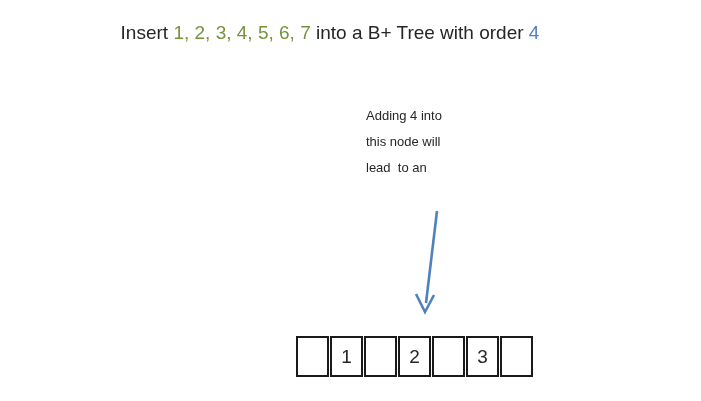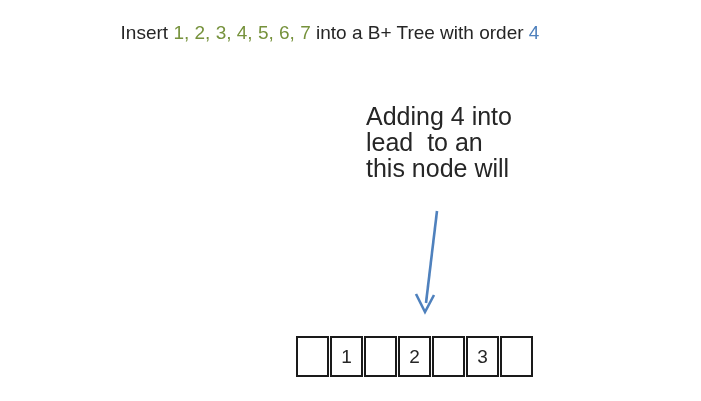--- a/index.html
+++ b/index.html
@@ -23,21 +23,21 @@
     white-space: pre;
     color: var(--text, #262626);
   }
   .title .green { color: var(--green, #76923C); }
   .title .blue  { color: var(--blue, #4F81BD); }
   .annotation {
     position: absolute;
     left: 366px;
     top: 103px;
     width: 140px;
-    font-size: 25px;
+    font-size: 13px;
     line-height: 26px;
     color: var(--text, #262626);
   }
   .annotation div { white-space: pre; }
   .arrow-svg {
     position: absolute;
     left: 400px;
     top: 200px;
     width: 60px;
     height: 125px;
@@ -63,22 +63,22 @@
 </style>
 </head>
 <body>
 
 <div class="canvas">
 
   <div class="title"><span>Insert </span><span class="green">1, 2, 3, 4, 5, 6, 7</span><span> into a B+ Tree with order </span><span class="blue">4</span></div>
 
   <div class="annotation">
     <div>Adding 4 into</div>
+    <div>this node will</div>
     <div>lead  to an</div>
-    <div>this node will</div>
   </div>
 
   <svg class="arrow-svg" viewBox="0 0 60 125" xmlns="http://www.w3.org/2000/svg">
     <path d="M 37 11 L 26 103" fill="none" stroke-width="2.6" stroke="#4F81BD"></path>
     <path d="M 16 94 L 25 112 L 34 95" fill="none" stroke-width="2.6" stroke="#4F81BD"></path>
   </svg>
 
   <div class="node-row">
     <div class="cell"></div>
     <div class="cell">1</div>

